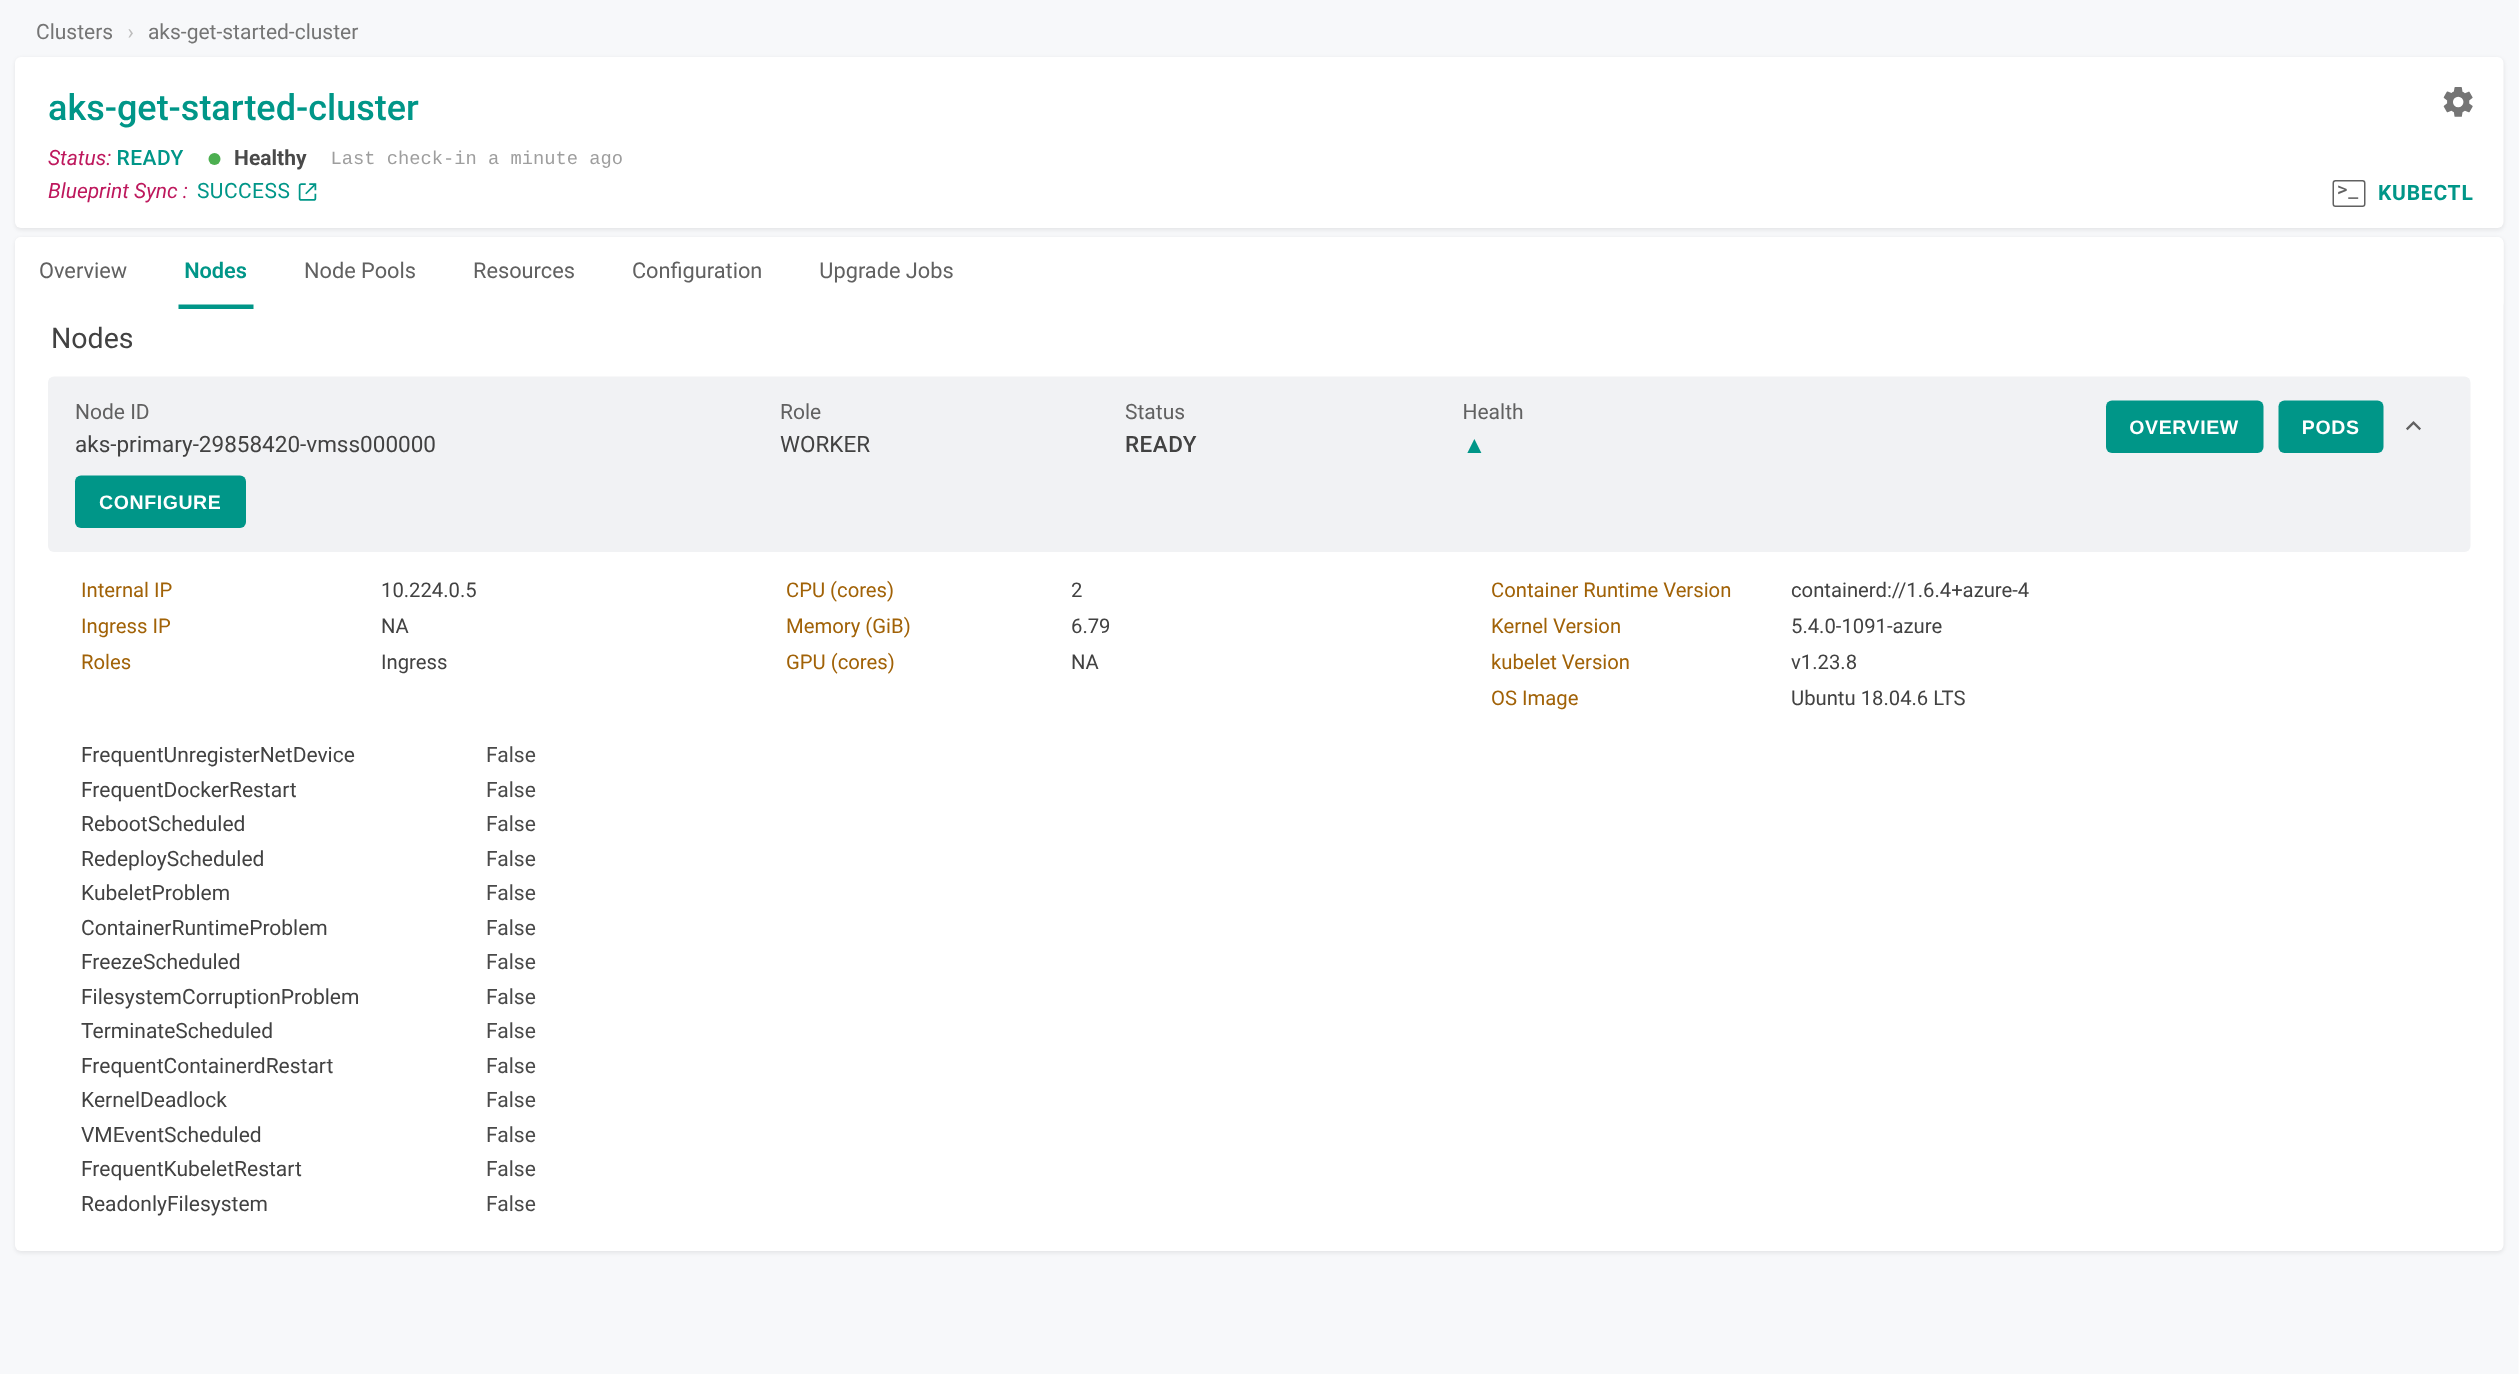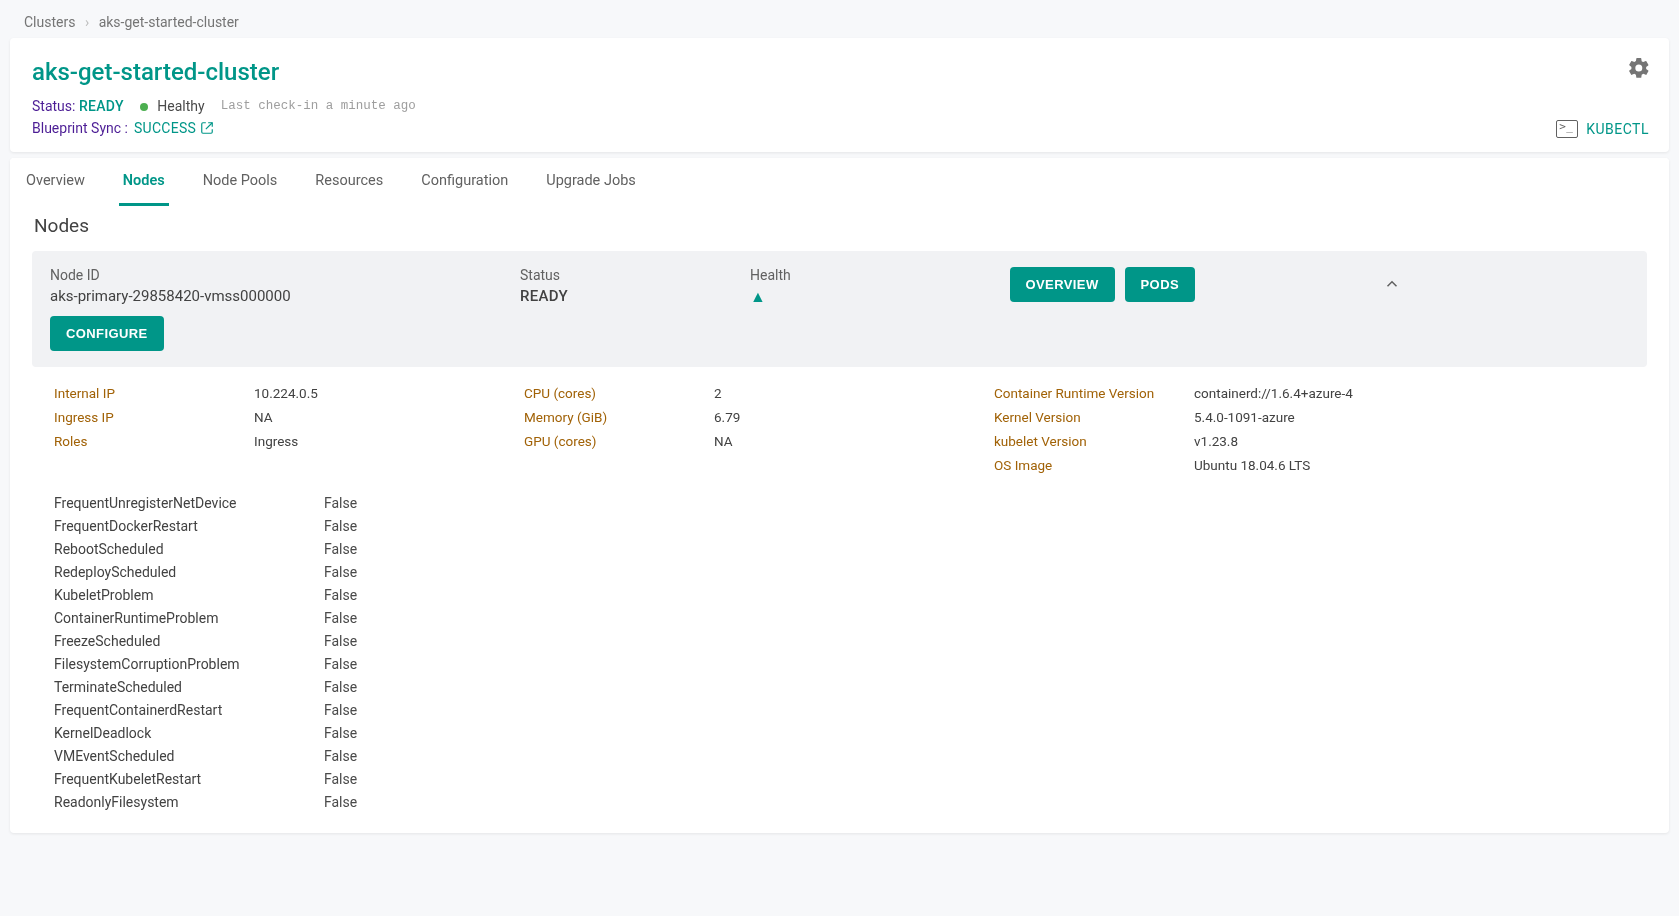--- a/index.html
+++ b/index.html
@@ -42,28 +42,28 @@
     font-weight: 500;
     margin: 0 0 12px 0;
   }
   .status-row {
     display: flex;
     align-items: center;
     gap: 16px;
     margin-bottom: 6px;
     flex-wrap: wrap;
   }
-  .lbl-strong { color: #4c1d95; }
+  .lbl-strong { color: #be185d; font-style: italic; }
   .ready { color: #009688; font-weight: 500; letter-spacing: 0.3px; }
   .health-dot {
     width: 8px; height: 8px; border-radius: 50%;
     background: #4caf50; display: inline-block;
     margin-right: 6px; vertical-align: middle;
   }
-  .healthy { color: #4a4a4a; font-weight: 400; }
+  .healthy { color: #4a4a4a; font-weight: 700; }
   .muted { color: #9e9e9e; font-size: 12.5px; font-family: Liberation Mono, monospace; }
   .sync-row {
     display: flex;
     margin-top: 4px;
   }
   .success-link {
     color: #009688;
     margin-left: 6px;
     display: inline-flex;
     align-items: center;
@@ -85,21 +85,21 @@
     cursor: pointer;
   }
   .kubectl {
     position: absolute;
     right: 20px;
     bottom: 14px;
     display: inline-flex;
     align-items: center;
     gap: 8px;
     color: #009688;
-    font-weight: 400;
+    font-weight: 700;
     letter-spacing: 0.5px;
     cursor: pointer;
   }
   .kubectl-icon {
     border: 1.5px solid #616161;
     width: 22px; height: 18px;
     border-radius: 2px;
     position: relative;
   }
   .kubectl-icon::before{
@@ -273,20 +273,24 @@
       </div>
 
     <div style="padding: 0 22px;">
       <div class="section-title">Nodes</div>
 
       <div class="node-block">
         <div class="node-grid">
           <div>
             <div class="nlabel">Node ID</div>
             <div class="nval">aks-primary-29858420-vmss000000</div>
+          </div>
+          <div>
+            <div class="nlabel">Role</div>
+            <div class="nval">WORKER</div>
           </div>
           <div>
             <div class="nlabel">Status</div>
             <div class="nval ready">READY</div>
           </div>
           <div>
             <div class="nlabel">Health</div>
             <div class="health-arrow">▲</div>
           </div>
           <div class="node-actions">

